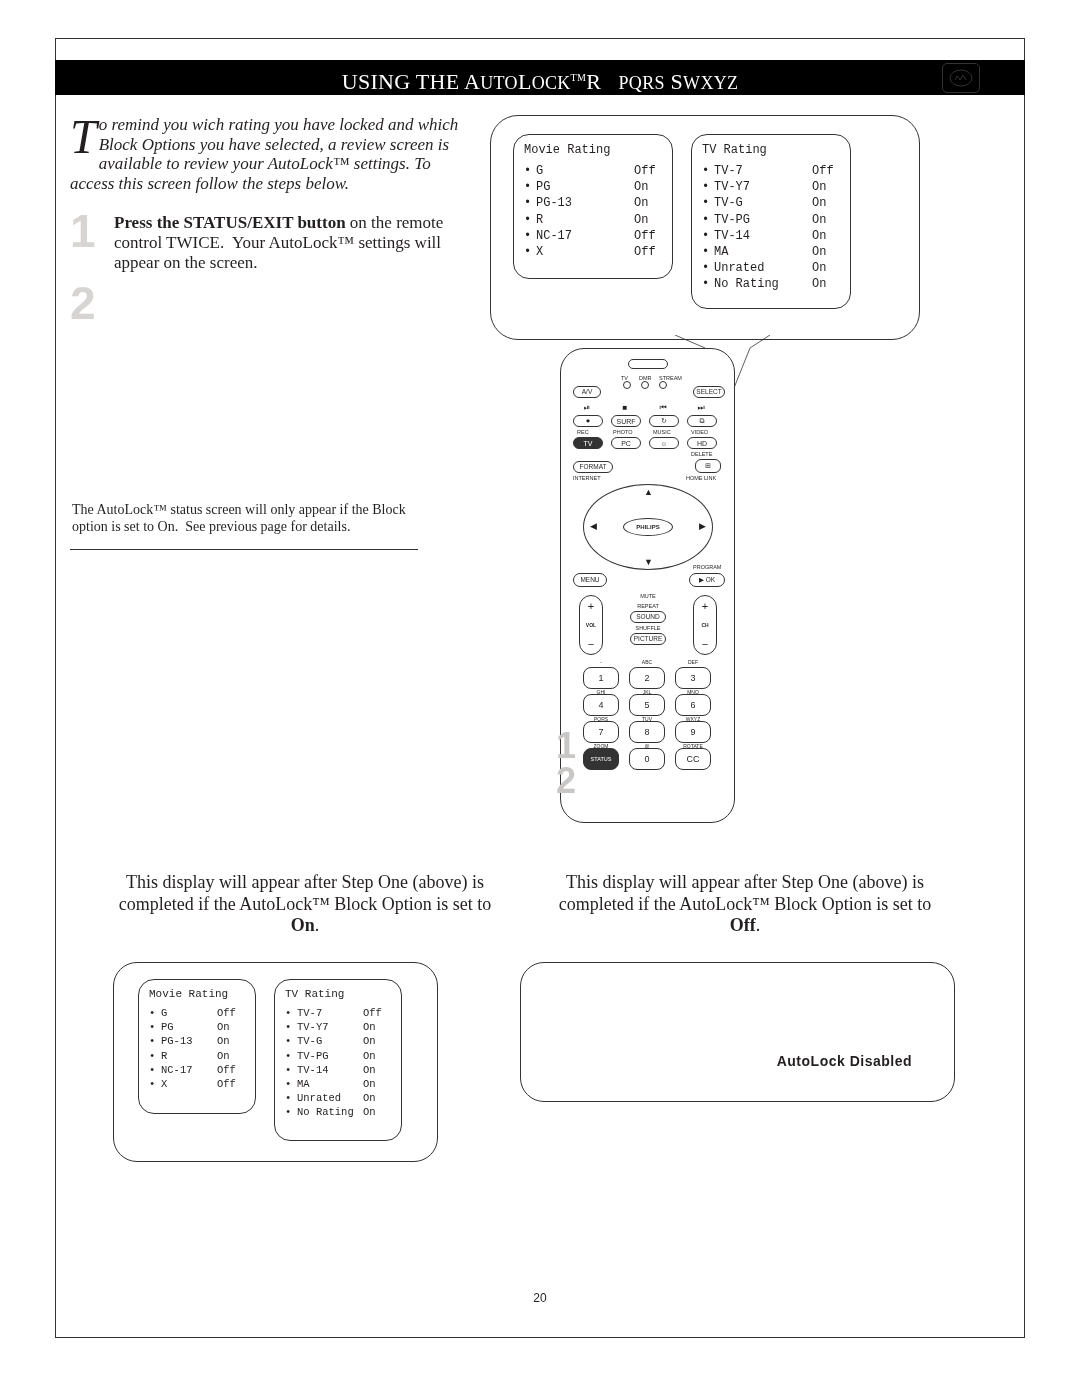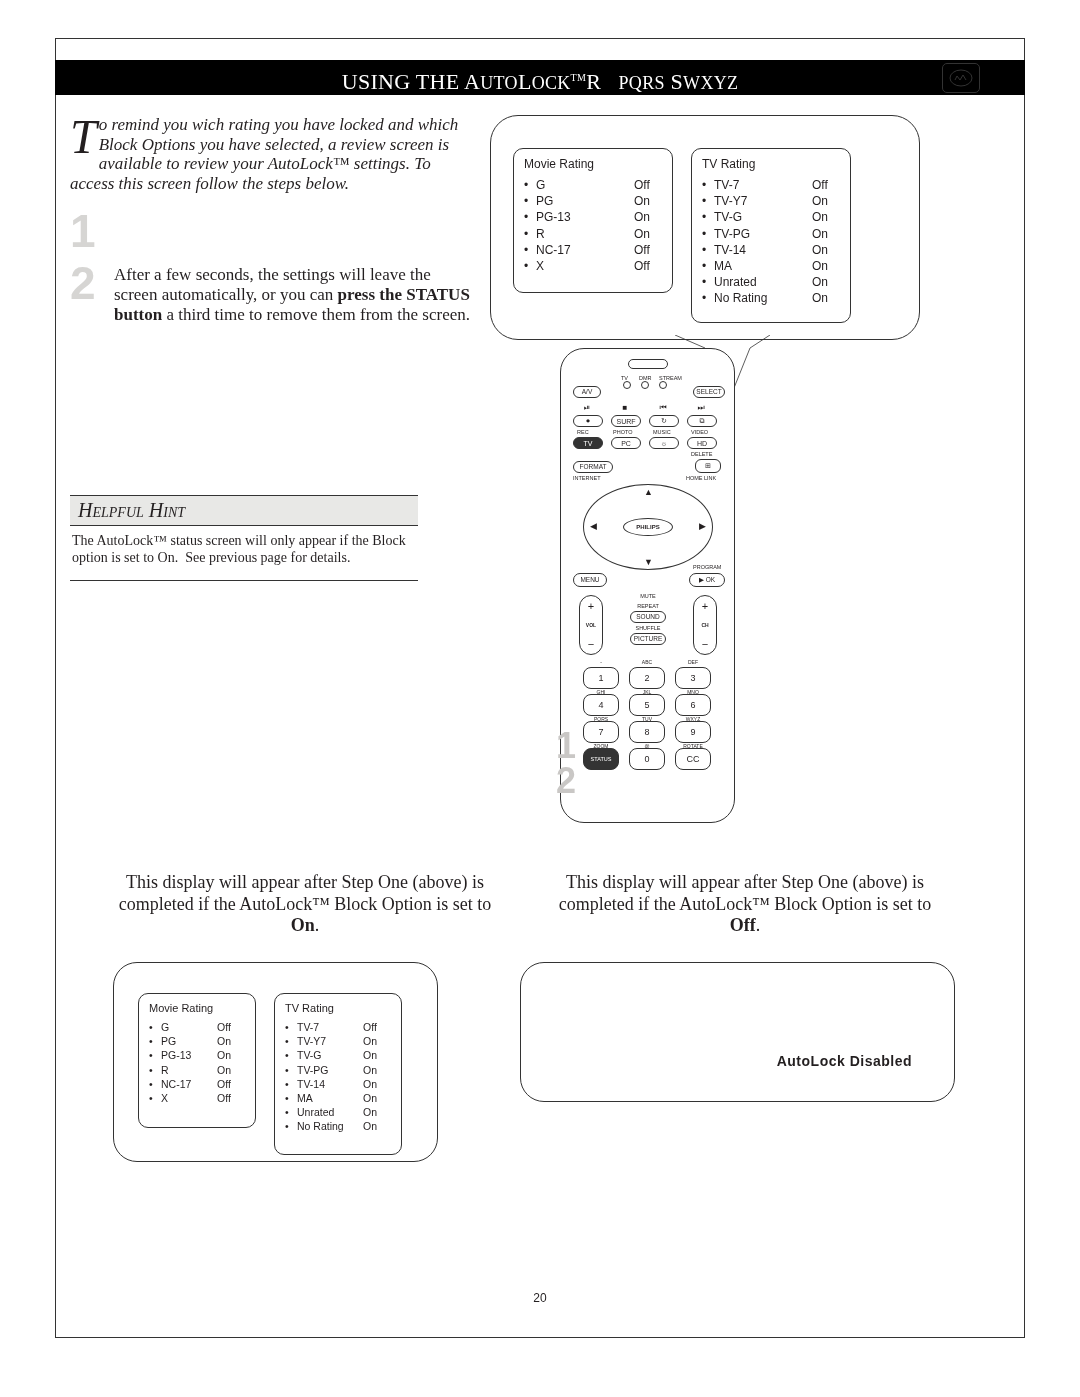--- a/index.html
+++ b/index.html
@@ -109,24 +109,23 @@
     position: absolute;
     left: 490px; top: 115px;
     width: 430px; height: 225px;
     border: 1px solid #333;
     border-radius: 28px;
     background: #fff;
   }
   .rating-panel {
     position: absolute;
     border: 1px solid #333;
-    border-radius: 10px;
+    border-radius: 16px;
     padding: 8px 10px 8px 10px;
-    font-family: Liberation Sans, sans-serif;
-    margin-top: 14px;
+    font-family: Liberation Mono, monospace;
   }
   .rating-panel .hdr {
     font-size: 12px;
     margin-bottom: 6px;
   }
   .rating-panel .row {
     display: flex;
     font-size: 12px;
     line-height: 1.35;
   }
@@ -279,31 +278,30 @@
       <ellipse cx="13" cy="10" rx="11" ry="8" fill="none" stroke="#333" stroke-width="1"></ellipse>
       <path d="M7 12 L9 8 L12 12 L15 7 L18 12" fill="none" stroke="#333" stroke-width="1"></path>
     </svg>
 </div>
 
 <div class="left-col">
   <p class="intro"><span class="dropcap">T</span>o remind you wich rating you have locked and which Block Options you have selected, a review screen is available to review your AutoLock™ settings. To access this screen follow the steps below.</p>
 
   <div class="step">
     <div class="step-num">1</div>
+    <div class="step-body"><b>Press the STATUS/EXIT button</b> on the remote control TWICE.&nbsp; Your AutoLock™ settings will appear on the screen.</div>
   </div>
 
 
   <div class="step">
     <div class="step-num">2</div>
-    <div class="step-body">After a few seconds, the settings will leave the screen automatically, or you can <b>press the STATUS button</b> a third time to remove them from the screen.</div>
   </div>
 </div>
 
 <div class="hint-box">
-  <div class="hint-title">Helpful Hint</div>
   <div class="hint-body">
     <p>The AutoLock™ status screen will only appear if the Block option is set to On.&nbsp; See previous page for details.</p>
   </div>
 </div>
 
 <div class="tv-top">
   <div class="rating-panel panel-a">
     <div class="hdr">Movie Rating</div>
     <div>
         <div class="row">

